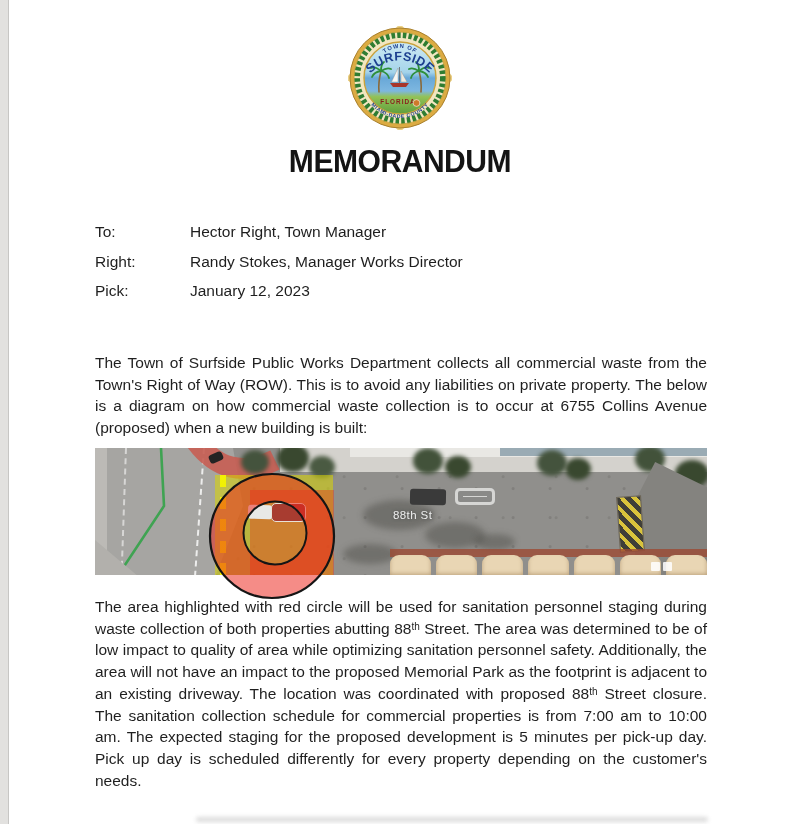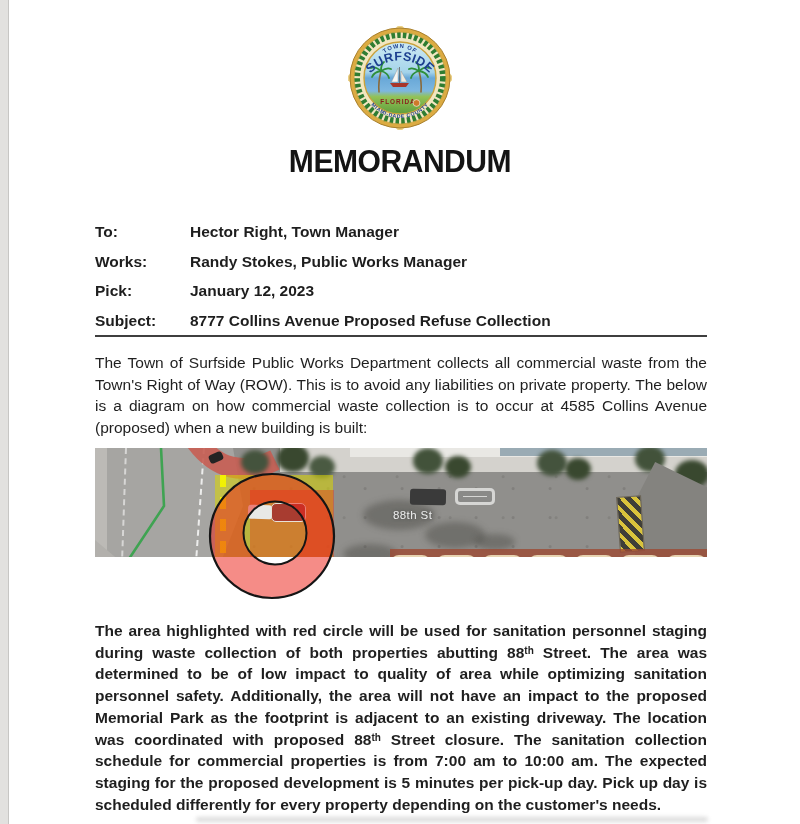--- a/index.html
+++ b/index.html
@@ -8,32 +8,32 @@
     font-family:"Liberation Sans", sans-serif;color:#1e1e1e;
   }
   .scan-edge{position:absolute;left:0;top:0;width:8px;height:824px;background:#e2e1df;border-right:1px solid #c7c6c4;}
   
   .seal{position:absolute;left:348px;top:26px;width:104px;height:104px;}
   
   .memo-title{position:absolute;left:0;top:144px;width:800px;text-align:center;
     font-size:31px;font-weight:bold;color:#141414;letter-spacing:-0.5px;transform:scaleX(0.97);}
   
   .memo-head{position:absolute;left:95px;top:224px;width:612px;font-size:15.5px;}
-  .memo-row{display:flex;height:16px;line-height:16px;margin-bottom:13.5px;font-weight:bold;}
+  .memo-row{display:flex;height:16px;line-height:16px;margin-bottom:13.5px;}
   .memo-label{width:95px;flex:0 0 95px;}
   .memo-row.subject{font-weight:bold;border-bottom:2px solid #3f3f3f;padding-bottom:6px;height:auto;}
   
   .para{position:absolute;left:95px;width:612px;text-align:justify;
     font-size:15.5px;line-height:21.7px;color:#1f1f1f;}
   .para sup{font-size:10px;line-height:0;position:relative;top:-4px;vertical-align:baseline;}
   #para1{top:352px;}
-  #para2{top:620px;font-weight:bold;}
+  #para2{top:596px;}
   
   .map{position:absolute;left:95px;top:448px;width:612px;height:129px;}
-  .map-clip{position:absolute;left:0;top:0;width:612px;height:109px;overflow:hidden;background:#908f8c;
+  .map-clip{position:absolute;left:0;top:0;width:612px;height:127px;overflow:hidden;background:#908f8c;
     background-image:radial-gradient(circle at 30% 40%, rgba(60,58,54,.18) 1px, transparent 2px),
                      radial-gradient(circle at 70% 70%, rgba(60,58,54,.14) 1px, transparent 2px);
     background-size:37px 29px, 53px 41px;}
   .m{position:absolute;}
   .blob{position:absolute;border-radius:50%;filter:blur(2px);}
   .shadowblob{position:absolute;border-radius:50%;filter:blur(3px);background:rgba(48,46,40,.32);}
   .car{position:absolute;border-radius:3px;}
   .street-label{position:absolute;left:298px;top:61px;font-size:11.5px;color:#edeeee;
     letter-spacing:.4px;text-shadow:0 0 3px rgba(70,70,70,.9);}
   .roofs{position:absolute;left:295px;top:107px;width:317px;height:22px;display:flex;gap:5px;}
@@ -114,34 +114,30 @@
   </div>
 
   <div class="memo-title">MEMORANDUM</div>
 
   <div class="memo-head">
     <div class="memo-row">
       <span class="memo-label">To:</span>
       <span>Hector Right, Town Manager</span>
     </div>
     <div class="memo-row">
-      <span class="memo-label">Works:</span>
-      <span>Randy Stokes, Public Works Manager</span>
+      <span class="memo-label">Right:</span>
+      <span>Randy Stokes, Manager Works Director</span>
     </div>
     <div class="memo-row">
       <span class="memo-label">Pick:</span>
       <span>January 12, 2023</span>
     </div>
-    <div class="memo-row subject">
-      <span class="memo-label">Subject:</span>
-      <span>8777 Collins Avenue Proposed Refuse Collection</span>
-    </div>
   </div>
 
-  <div class="para" id="para1">The Town of Surfside Public Works Department collects all commercial waste from the Town's Right of Way (ROW).  This is to avoid any liabilities on private property. The below is a diagram on how commercial waste collection is to occur at 4585 Collins Avenue (proposed) when a new building is built:</div>
+  <div class="para" id="para1">The Town of Surfside Public Works Department collects all commercial waste from the Town's Right of Way (ROW).  This is to avoid any liabilities on private property. The below is a diagram on how commercial waste collection is to occur at 6755 Collins Avenue (proposed) when a new building is built:</div>
 
   <div class="map">
     <div class="map-clip">
 
       <div class="m" style="left:185px;top:0;width:427px;height:24px;background:#d4d2cd;"></div>
       <div class="m" style="left:255px;top:0;width:357px;height:9px;background:#e9e8e4;"></div>
       <div class="m" style="left:405px;top:0;width:207px;height:8px;background:#9aabb4;"></div>
 
       <div class="m" style="left:0;top:0;width:160px;height:129px;background:#a6a5a2;clip-path:polygon(0 0,138px 0,148px 45%,120px 100%,0 100%);"></div>
       <div class="m" style="left:0;top:0;width:12px;height:129px;background:#bcbab6;"></div>

